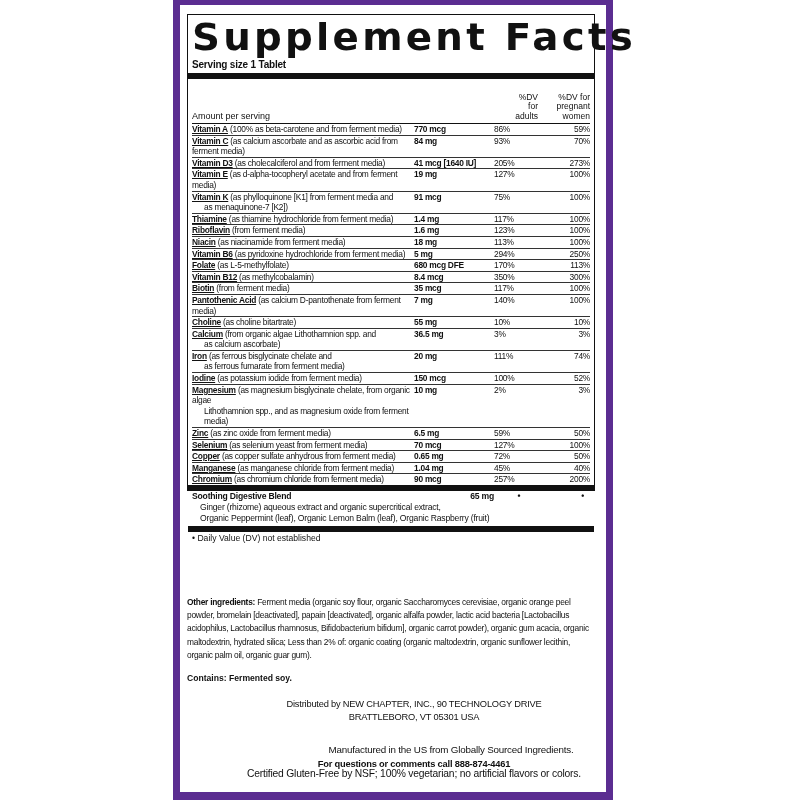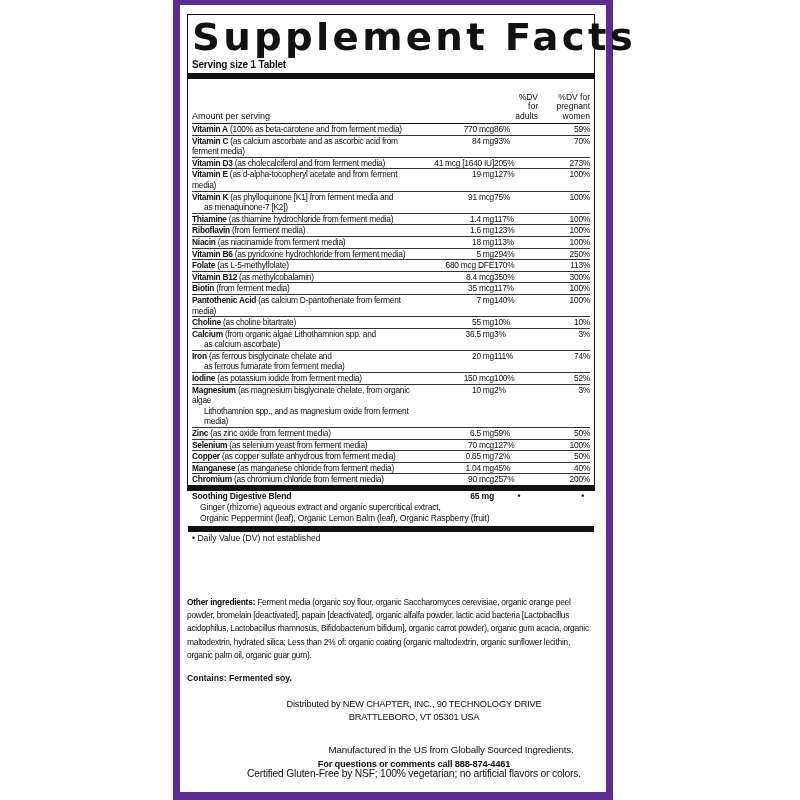--- a/index.html
+++ b/index.html
@@ -18,23 +18,23 @@
   .thick { height: 6px; background: #111; margin: 3px -4px 0 -4px; }
   .medium { height: 3px; background: #111; margin: 0 -4px; }
   .hdr { display: flex; align-items: flex-end; height: 42px; font-size: 8.5px; line-height: 9.5px; padding-bottom: 2px;
          border-bottom: 1.5px solid #111; }
   .hdr .name { flex: 1; font-size: 9px; }
   .hdr .dv1 { width: 44px; text-align: right; }
   .hdr .dv2 { width: 52px; text-align: right; }
   .row { display: flex; font-size: 8.4px; line-height: 10.6px; border-bottom: 1px solid #333;
          letter-spacing: -0.25px; }
   .row .name { flex: 1; }
-  .row .name b { font-weight: bold; }
+  .row .name b { font-weight: bold; text-decoration: underline; }
   .row .sub { padding-left: 12px; }
-  .row .amt { width: 80px; text-align: right; }
+  .row .amt { width: 80px; text-align: left; font-weight: bold; }
   .row .dv1 { width: 44px; text-align: left; }
   .row .dv2 { width: 52px; text-align: right; }
   .row.last { border-bottom: none; }
   .blend { font-size: 8.6px; line-height: 11px; letter-spacing: -0.2px; }
   .blend .top { display: flex; font-weight: bold; justify-content: center; }
   .blend .top .name { flex: 1; }
   .blend .top .amt { width: 80px; text-align: right; }
   .blend .top .dv1 { width: 44px; text-align: center; padding-left: 6px; box-sizing: border-box; }
   .blend .top .dv2 { width: 52px; text-align: right; padding-right: 6px; box-sizing: border-box; }
   .blend .desc { padding-left: 8px; }

